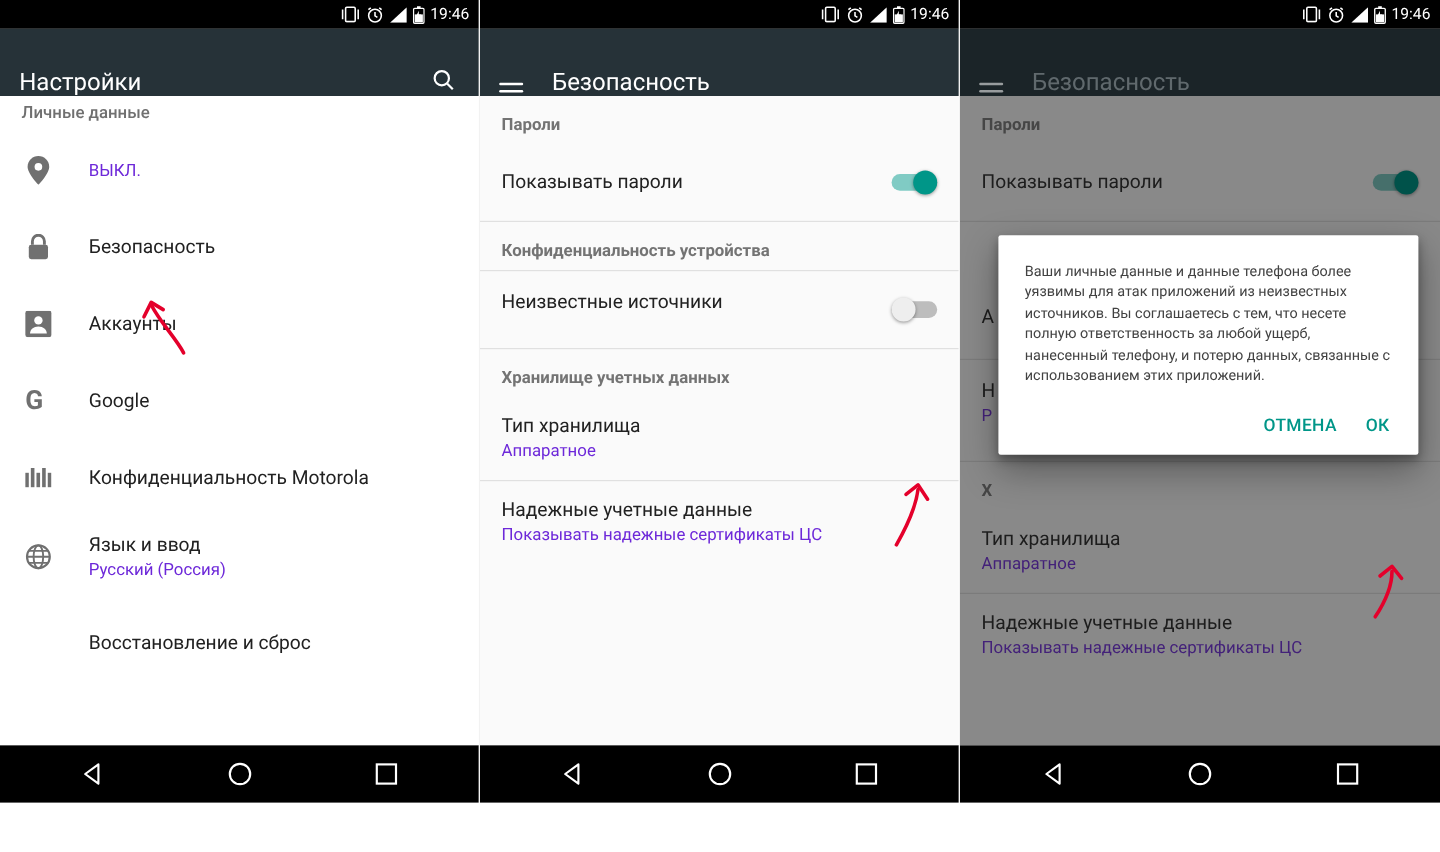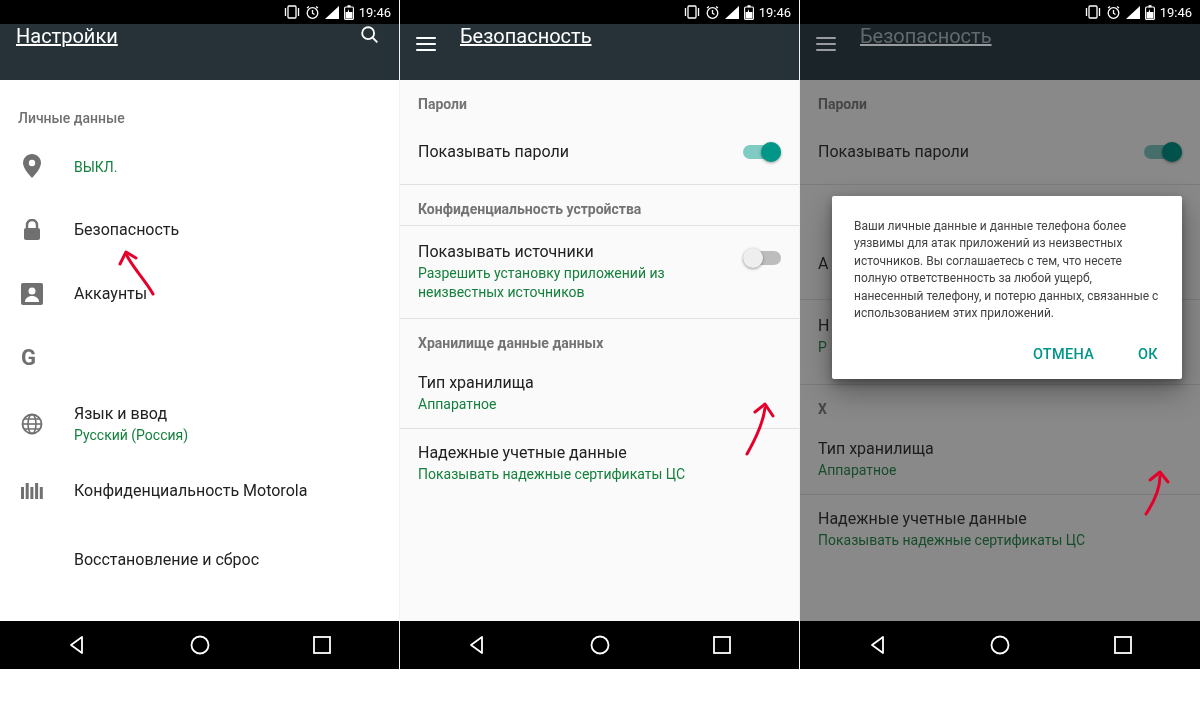--- a/index.html
+++ b/index.html
@@ -8,40 +8,40 @@
 
   .triptych { display: flex; width: 1200px; height: 710px; }
   .phone { width: 400px; height: 669px; position: relative; background: #fff; overflow: hidden; display: flex; flex-direction: column; border-right: 1px solid rgba(0,0,0,0.05); }
   .phone:last-child { border-right: 0; }
 
   
   .status-bar { height: 24px; background: #000; color: #fff; display: flex; align-items: center; justify-content: flex-end; padding: 0 8px; font-size: 13px; gap: 5px; }
   .status-ico { display: inline-flex; align-items: center; justify-content: center; }
 
   
-  .app-bar { height: 56px; background: #263238; color: #fff; display: flex; align-items: flex-start; padding: 0 16px; gap: 20px; text-decoration: underline; }
+  .app-bar { height: 56px; background: #263238; color: #fff; display: flex; align-items: flex-end; padding: 0 16px; gap: 20px; }
   .app-title { font-size: 20px; font-weight: 400; flex: 1; }
   .app-bar .ico { width: 24px; height: 24px; color: #fff; }
   .hamburger { display: inline-flex; flex-direction: column; justify-content: space-between; width: 20px; height: 14px; }
   .hamburger span { display: block; height: 2px; background: #fff; border-radius: 1px; }
 
   
   .content { flex: 1; overflow: hidden; background: #fff; position: relative; }
   .content.grey { background: #fafafa; }
 
-  .section-header { font-size: 14px; color: #707070; padding: 30px 18px 8px; font-weight: 500; }
+  .section-header { font-size: 14px; color: #707070; padding: 6px 18px 8px; font-weight: 500; }
   .section-header.teal { color: #737373; font-weight: 700; padding: 16px 18px 8px; }
   .divider { height: 1px; background: #e0e0e0; }
 
   .list-item { display: flex; align-items: center; padding: 14px 18px; min-height: 64px; gap: 28px; }
   .list-item.no-icon { padding-left: 18px; gap: 16px; }
   .item-icon { width: 28px; display: flex; align-items: center; justify-content: center; color: #707070; }
   .item-texts { flex: 1; min-width: 0; }
   .item-title { font-size: 16px; color: #212121; line-height: 1.25; }
-  .item-sub { font-size: 14px; color: #15803d; line-height: 1.35; margin-top: 2px; }
+  .item-sub { font-size: 14px; color: #6d28d9; line-height: 1.35; margin-top: 2px; }
   .item-control { margin-left: 12px; }
 
   
   .switch { width: 38px; height: 20px; position: relative; }
   .switch .track { position: absolute; inset: 3px 0; border-radius: 10px; background: #bdbdbd; }
   .switch .thumb { position: absolute; top: 0; width: 20px; height: 20px; border-radius: 50%; background: #eee; box-shadow: 0 1px 3px rgba(0,0,0,0.4); left: 0; }
   .switch.on .track { background: #80cbc4; }
   .switch.on .thumb { background: #009688; left: 18px; }
 
   
@@ -50,21 +50,21 @@
 
   
   .scrim { position: absolute; inset: 0; background: rgba(0,0,0,0.45); }
   .dim-content .item-title, .dim-content .item-sub, .dim-content .section-header.teal { opacity: 0.9; }
   .dim-app .app-bar { background: #1b2428; }
   .dim-app .app-title, .dim-app .hamburger span { opacity: 0.55; }
   .dim-app .hamburger span { background: #fff; }
 
   .dialog { position: absolute; left: 32px; right: 18px; top: 196px; background: #fff; border-radius: 2px; box-shadow: 0 12px 30px rgba(0,0,0,0.35), 0 4px 8px rgba(0,0,0,0.3); padding: 22px 22px 10px; }
   .dialog-text { font-size: 12px; color: #424242; line-height: 1.45; }
-  .dialog-actions { display: flex; justify-content: flex-end; gap: 44px; margin-top: 18px; padding: 6px 2px 6px; }
+  .dialog-actions { display: flex; justify-content: flex-end; gap: 24px; margin-top: 18px; padding: 6px 2px 6px; }
   .dialog-btn { color: #009688; font-weight: 500; font-size: 14.5px; letter-spacing: 0.3px; cursor: pointer; }
 
   
   .arrow { position: absolute; pointer-events: none; }
   .arrow svg { overflow: visible; }
 
   
   svg { display: block; }
 </style>
 </head>
@@ -153,52 +153,55 @@
           <div class="item-title">Аккаунты</div>
         </div>
       </div>
 
       <div class="list-item">
         <span class="item-icon">
             <svg width="22" height="22" viewBox="0 0 22 22">
               <text x="0" y="18" font-size="22" font-weight="700" fill="#707070" font-family="Arial">G</text>
             </svg>
           </span>
-      </div>
-
-      <div class="list-item">
-        <span class="item-icon">
-            <svg width="22" height="22" viewBox="0 0 22 22">
-              <circle cx="11" cy="11" r="9.5" fill="none" stroke="#707070" stroke-width="1.8"></circle>
-              <ellipse cx="11" cy="11" rx="4" ry="9.5" fill="none" stroke="#707070" stroke-width="1.6"></ellipse>
-              <line x1="1.5" y1="11" x2="20.5" y2="11" stroke="#707070" stroke-width="1.6"></line>
-              <path d="M3 6h16M3 16h16" stroke="#707070" stroke-width="1.4"></path>
-            </svg>
-          </span>
-        <div class="item-texts">
-          <div class="item-title">Язык и ввод</div>
-          <div class="item-sub">Русский (Россия)</div>
+        <div class="item-texts">
+          <div class="item-title">Google</div>
         </div>
       </div>
 
       <div class="list-item">
         <span class="item-icon">
             <svg width="22" height="20" viewBox="0 0 22 20">
               <rect x="0" y="6" width="3" height="12" fill="#707070"></rect>
               <rect x="4.7" y="2" width="3" height="16" fill="#707070"></rect>
               <rect x="9.4" y="6" width="3" height="12" fill="#707070"></rect>
               <rect x="14.1" y="2" width="3" height="16" fill="#707070"></rect>
               <rect x="18.8" y="6" width="3" height="12" fill="#707070"></rect>
             </svg>
           </span>
         <div class="item-texts">
           <div class="item-title">Конфиденциальность Motorola</div>
         </div>
       </div>
 
+      <div class="list-item">
+        <span class="item-icon">
+            <svg width="22" height="22" viewBox="0 0 22 22">
+              <circle cx="11" cy="11" r="9.5" fill="none" stroke="#707070" stroke-width="1.8"></circle>
+              <ellipse cx="11" cy="11" rx="4" ry="9.5" fill="none" stroke="#707070" stroke-width="1.6"></ellipse>
+              <line x1="1.5" y1="11" x2="20.5" y2="11" stroke="#707070" stroke-width="1.6"></line>
+              <path d="M3 6h16M3 16h16" stroke="#707070" stroke-width="1.4"></path>
+            </svg>
+          </span>
+        <div class="item-texts">
+          <div class="item-title">Язык и ввод</div>
+          <div class="item-sub">Русский (Россия)</div>
+        </div>
+      </div>
+
       <div class="list-item" style="padding-bottom:4px">
         <span class="item-icon"></span>
         <div class="item-texts">
           <div class="item-title">Восстановление и сброс</div>
         </div>
       </div>
 
       <div class="arrow" style="left:118px; top:166px;">
         <svg width="50" height="50">
             <path d="M35 48 C 28 35, 15 22, 8 8" fill="none" stroke="#e4002b" stroke-width="3" stroke-linecap="round"></path>
@@ -282,33 +285,32 @@
           </div>
       </div>
       <div class="divider"></div>
 
       <div class="section-header teal">Конфиденциальность устройства</div>
 
       <div class="divider"></div>
 
       <div class="list-item no-icon" style="align-items:flex-start; padding-top:16px; padding-bottom:16px;">
         <div class="item-texts">
-          <div class="item-title">Показывать источники</div>
-          <div class="item-sub">Разрешить установку приложений из неизвестных источников</div>
+          <div class="item-title">Неизвестные источники</div>
         </div>
         <div class="item-control" style="margin-top:6px;">
             <div class="switch">
               <div class="track"></div>
               <div class="thumb"></div>
             </div>
           </div>
       </div>
       <div class="divider"></div>
 
-      <div class="section-header teal">Хранилище данные данных</div>
+      <div class="section-header teal">Хранилище учетных данных</div>
 
       <div class="list-item no-icon">
         <div class="item-texts">
           <div class="item-title">Тип хранилища</div>
           <div class="item-sub">Аппаратное</div>
         </div>
       </div>
       <div class="divider"></div>
 
       <div class="list-item no-icon">

